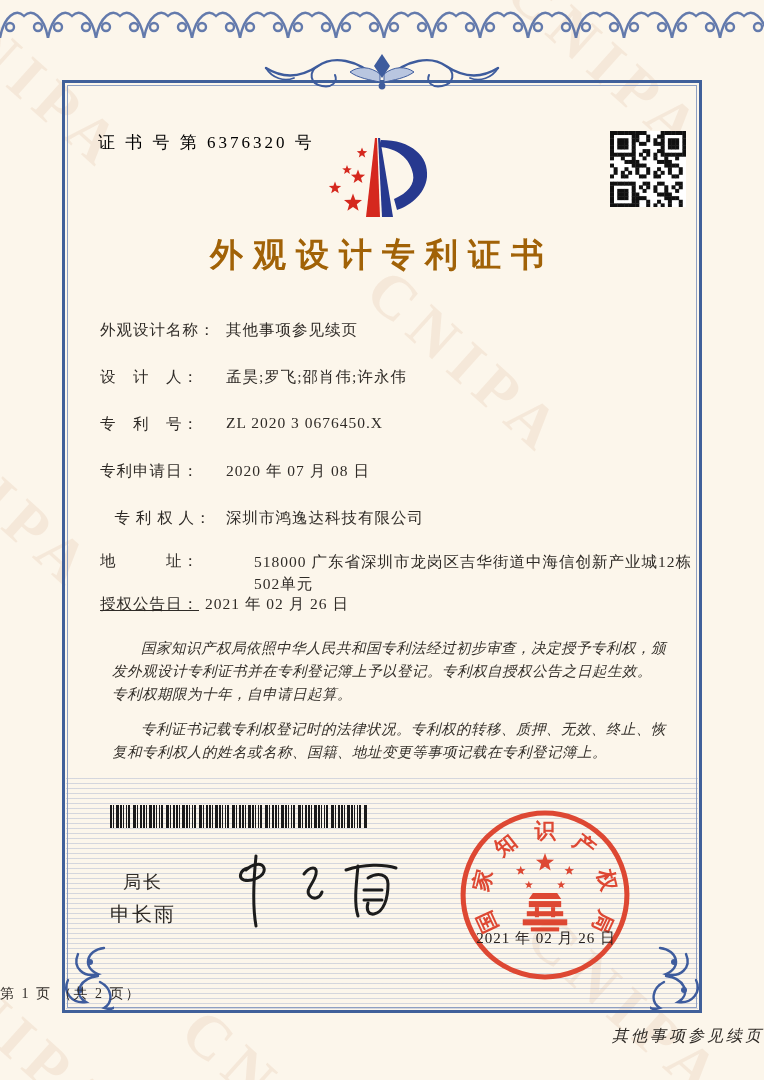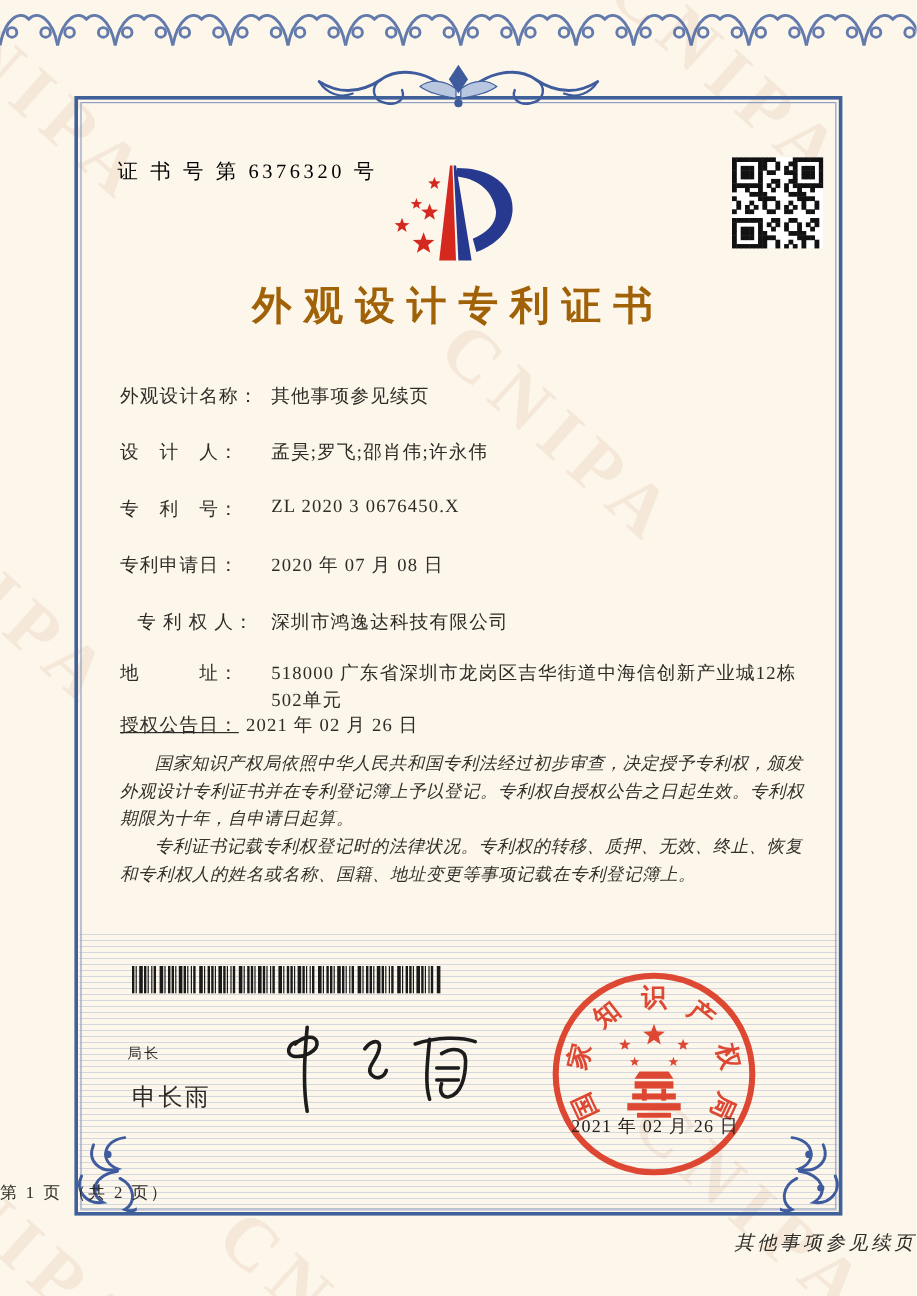--- a/index.html
+++ b/index.html
@@ -32,30 +32,30 @@
   }
   .certno{ left:98px; top:131px; font-size:17px; letter-spacing:3px; color:#000000;}
   .title{
     left:0; right:0; top:233px; text-align:center;
     font-size:33px; font-weight:bold; letter-spacing:10px; color:#a16207;
   }
   .frow{ left:100px; font-size:15.5px; letter-spacing:1px; white-space:nowrap;}
   .flabel{ display:inline-block; width:126px; vertical-align:top;}
   .flabel.nat{ width:auto; margin-right:6px;text-decoration:underline;}
   .fvalue{ display:inline-block; vertical-align:top;}
-  .fvalue.wrap{ width:442px; white-space:normal; line-height:22px;}
+  .fvalue.wrap{ width:442px; white-space:normal; line-height:22px;margin-left:28px;}
   .r1{top:320px;} .r2{top:367px;} .r3{top:414px;} .r4{top:461px;}
   .r5{top:508px;text-align:center;} .r6{top:551px;} .r7{top:594px; width:600px;}
   .gpair{ position:absolute; left:302px; top:0; white-space:nowrap;}
   .paras{ left:100px; top:626px; width:578px;}
   .paras p{
-    margin:0; font-size:14.5px; line-height:23px; font-style:italic;
-    text-indent:2em; color:#34302b; letter-spacing:0.5px;
-  }
-  .signt{ left:106px; top:870px; font-size:12px; letter-spacing:2px;}
+    margin:12px; font-size:14.5px; line-height:23px; font-style:italic;
+    text-indent:2em; color:#34302b; letter-spacing:0.5px;font-family:Liberation Mono, monospace;
+  }
+  .signt{ left:123px; top:870px; font-size:18px; letter-spacing:2px;}
   .signn{ left:110px; top:901px; font-size:20px; letter-spacing:2px;}
   .sealdate{
     left:460px; top:929px; width:172px; text-align:center;
     font-size:15px; letter-spacing:1px; color:#27211e; z-index:8;
   }
   .pageinfo{ left:0; right:0; top:985px; font-size:14px; letter-spacing:2px;}
   .note{ left:0; right:0; top:1026px; text-align:right; font-size:16px; letter-spacing:3px; font-style:italic;}
   .orn{ stroke:#3e5c9d; fill:none; stroke-width:2.4; stroke-linecap:round;}
   .seal-svg{ color:#dc3a24; z-index:7;}
   svg text.sealch{ font-family:"Liberation Serif","DejaVu Serif",serif; font-weight:bold;}

